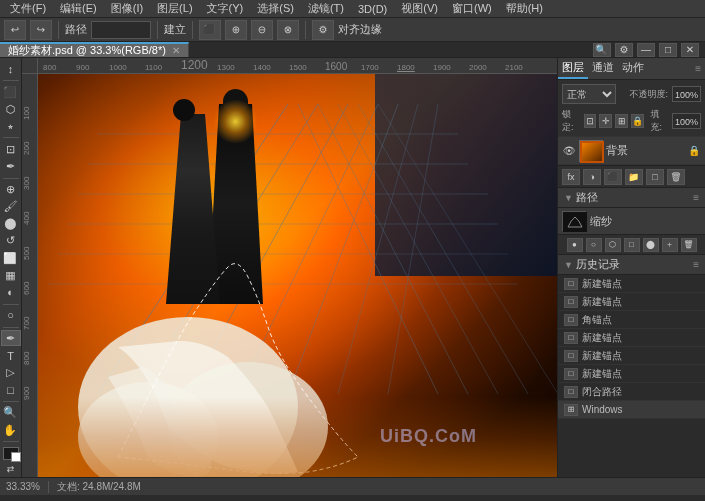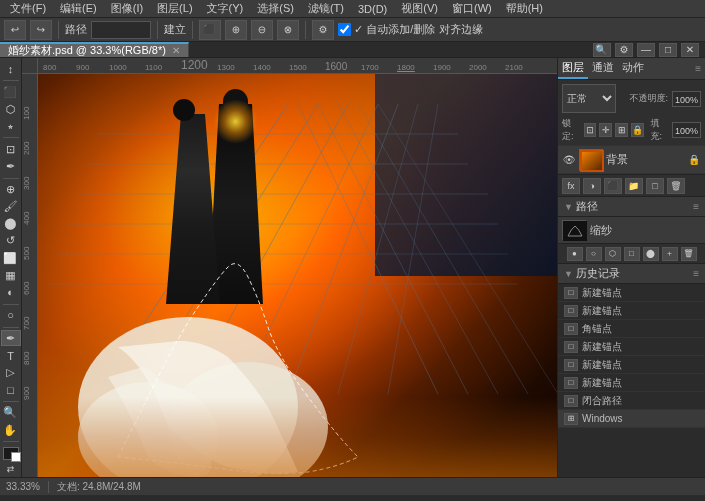--- a/index.html
+++ b/index.html
@@ -253,21 +253,21 @@
     }
     .layers-top-controls {
       padding: 4px 4px 2px;
       display: flex;
       align-items: center;
       gap: 3px;
       background: #2f2f2f;
     }
     .layers-mode-select {
       flex: 1;
-      height: 29px;
+      height: 20px;
       background: #3a3a3a;
       border: 1px solid #555;
       color: #ccc;
       font-size: 10px;
     }
     .layers-lock-row {
       padding: 2px 4px;
       display: flex;
       align-items: center;
       gap: 3px;
@@ -482,24 +482,20 @@
   <input class="toolbar-input" type="text" style="width: 60px;">
   <div class="toolbar-separator"></div>
   <span class="toolbar-text">建立</span>
   <div class="toolbar-separator"></div>
   <div class="toolbar-btn">⬛</div>
   <div class="toolbar-btn">⊕</div>
   <div class="toolbar-btn">⊖</div>
   <div class="toolbar-btn">⊗</div>
   <div class="toolbar-separator"></div>
   <div class="toolbar-btn">⚙</div>
-  <label class="options-checkbox-label">
-    <input type="checkbox" checked="" style="">
-    <span>✓ 自动添加/删除</span>
-  </label>
   <span class="toolbar-text">对齐边缘</span>
 </div>
 
 <div style="height:16px; background:#2b2b2b; display:flex; align-items:stretch; border-bottom:1px solid #222;">
   <div style="background:#646464; border-right:1px solid #444; border-top:2px solid #4a9fd4; padding:0 8px; display:flex; align-items:center; gap:6px;">
     <span style="font-size:11px; color:#fff;">婚纱素材.psd @ 33.3%(RGB/8*)</span>
     <span style="font-size:10px; color:#aaa; cursor:pointer;">✕</span>
   </div>
   <div style="flex:1; display:flex; align-items:center; justify-content:flex-end; padding-right:6px; gap:4px;">
     <div style="width:18px;height:14px;background:#4a4a4a;border:1px solid #555;display:flex;align-items:center;justify-content:center;font-size:10px;cursor:pointer;">🔍</div>
@@ -637,20 +633,21 @@
             <path d="M 40 150 Q 60 180 80 230 Q 100 250 130 250 Q 150 250 140 220 Q 120 200 110 175 Q 95 150 75 140 Z" fill="rgba(245,243,235,0.6)"></path>
           </svg>
         </div>
 
         <svg style="position:absolute;bottom:0;left:20px;width:350px;height:300px;">
           <path d="M 60 280 Q 80 240 100 200 Q 120 160 140 130 Q 160 100 170 90 Q 180 80 190 100 Q 200 120 210 150 Q 220 180 250 220 Q 280 260 300 280 Q 280 290 250 295 Q 220 298 190 295 Q 150 290 110 285 Z" fill="none" stroke="white" stroke-width="1" stroke-dasharray="4,3" opacity="0.9"></path>
         </svg>
 
         <div style="position:absolute;bottom:0;left:0;width:100%;height:80px;background:linear-gradient(0deg,rgba(200,100,0,0.6) 0%,rgba(180,80,0,0.3) 50%,transparent 100%);"></div>
 
+        <div class="watermark">UiBQ.CoM</div>
       </div>
     </div>
   </div>
 
   <div id="right-panel">
 
     <div id="layers-section" class="panel-section">
       <div class="layers-tabs">
         <div class="panel-tab active">图层</div>
         <div class="panel-tab">通道</div>

